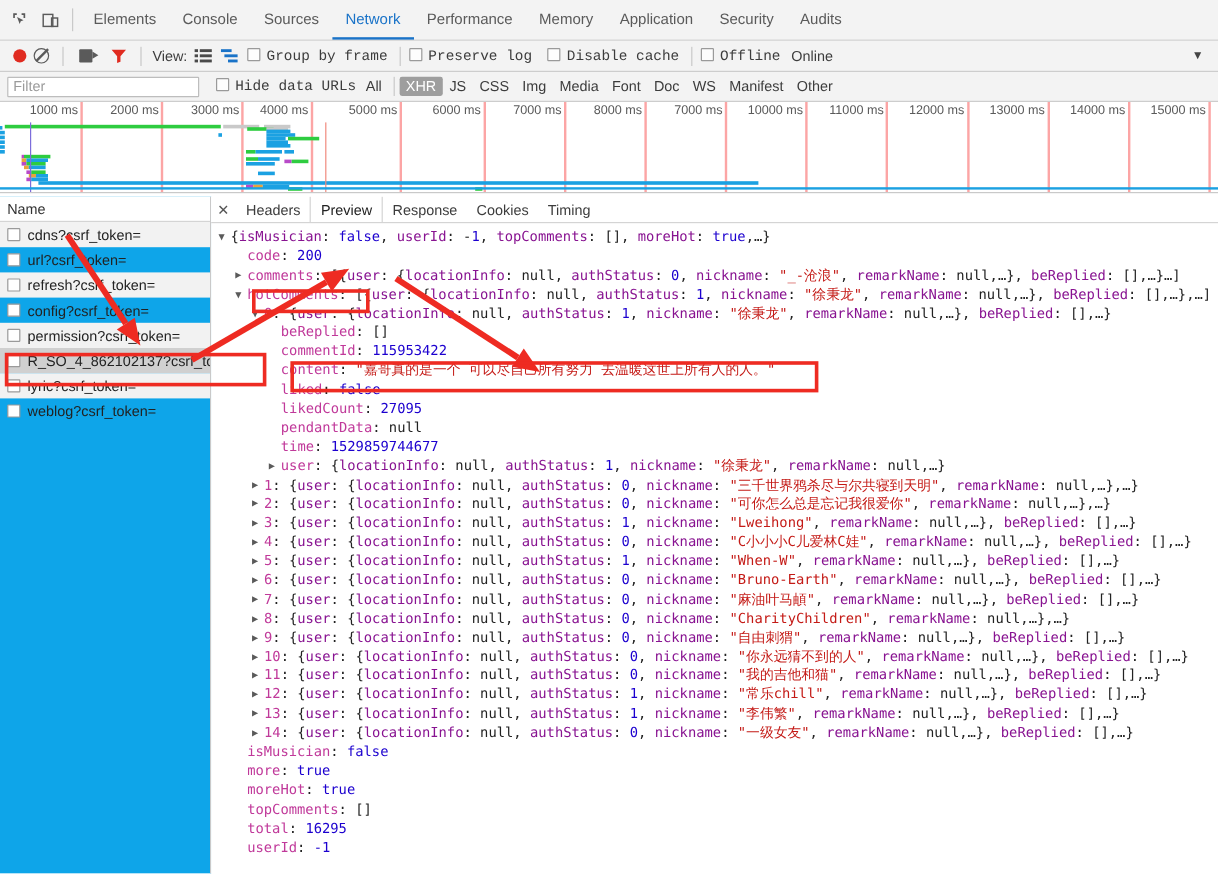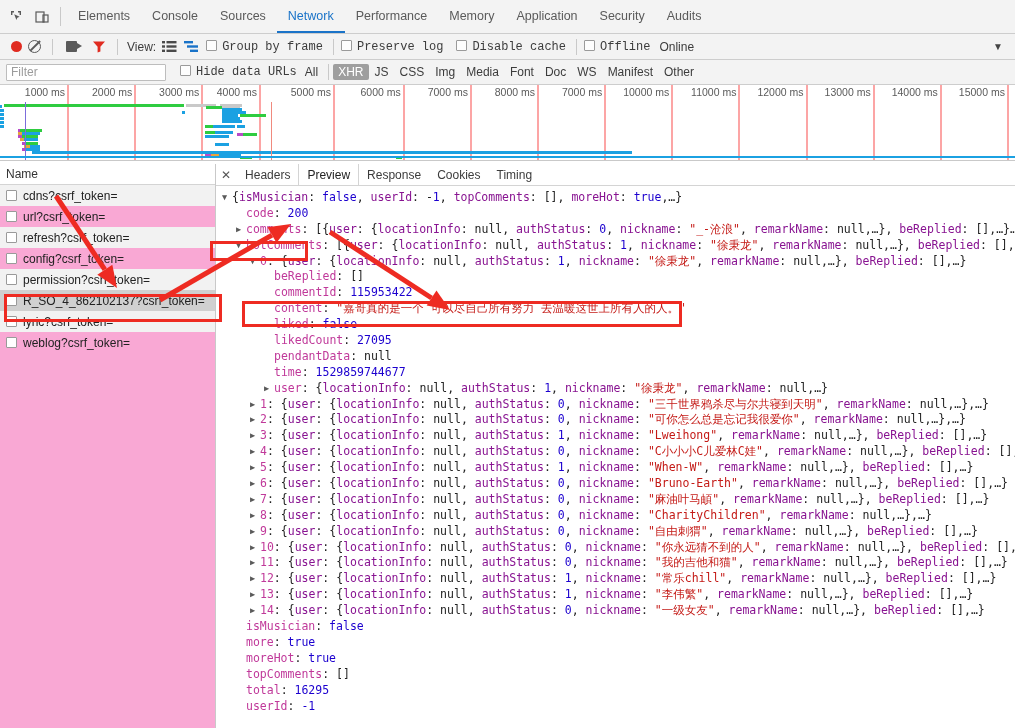--- a/index.html
+++ b/index.html
@@ -71,21 +71,21 @@
   
   .overview { position: relative; height: 76px; background: #fff; border-bottom: 1px solid #c9c9c9; overflow: hidden; }
   .ov-ruler { position: absolute; left: 0; top: 0; right: 0; height: 17px; }
   .ov-tick { position: absolute; top: 0; height: 76px; border-left: 2px solid #fca5a5; }
   .ov-tick span { position: absolute; right: 4px; top: 1px; font-size: 10.5px; color: #5a5a5a; white-space: nowrap; }
   .ov-bar { position: absolute; height: 3px; border-radius: 0; }
   .ov-vline { position: absolute; top: 17px; bottom: 0; width: 1px; }
 
   
   .panes { position: absolute; top: 164px; left: 0; right: 0; bottom: 0; display: flex; }
-  .left-pane { width: 216px; border-right: 1px solid #c9c9c9; background: #f9a8d4; display: flex; flex-direction: column; }
+  .left-pane { width: 176px; border-right: 1px solid #c9c9c9; background: #0ea5e9; display: flex; flex-direction: column; }
   .lp-head { height: 21px; border-bottom: 1px solid #d4d4d4; display: flex; align-items: center; padding-left: 6px; font-size: 12px; color: #333; background: #fff; }
   .lp-rows { flex: 1; overflow: hidden; }
   .lp-row { height: 21px; display: flex; align-items: center; padding-left: 6px; font-size: 12px; color: #222; cursor: pointer; white-space: nowrap; }
   .lp-row:nth-child(odd) { background: #f2f2f2; }
   .lp-row.selected { background: #d0d0d0; }
   .lp-cb { width: 11px; height: 11px; border: 1px solid #9a9a9a; background: #fff; margin-right: 6px; flex: none; border-radius: 1px; }
 
   .right-pane { flex: 1; display: flex; flex-direction: column; background: #fff; min-width: 0; }
   .rp-tabs { height: 22px; display: flex; align-items: stretch; border-bottom: 1px solid #d4d4d4; background: #fff; font-size: 12px; }
   .rp-close { display: flex; align-items: center; padding: 0 6px 0 5px; color: #555; font-size: 12px; cursor: pointer; }

